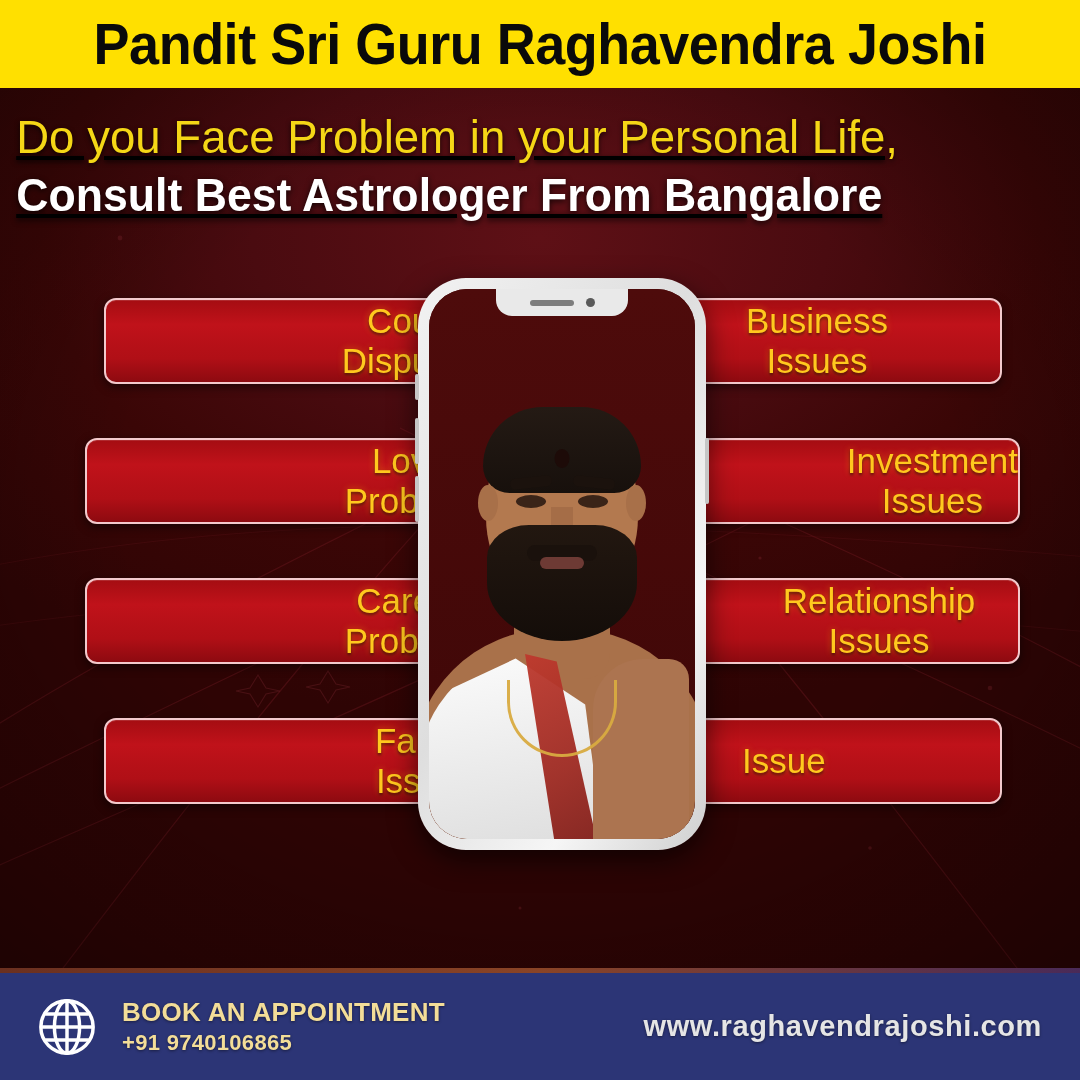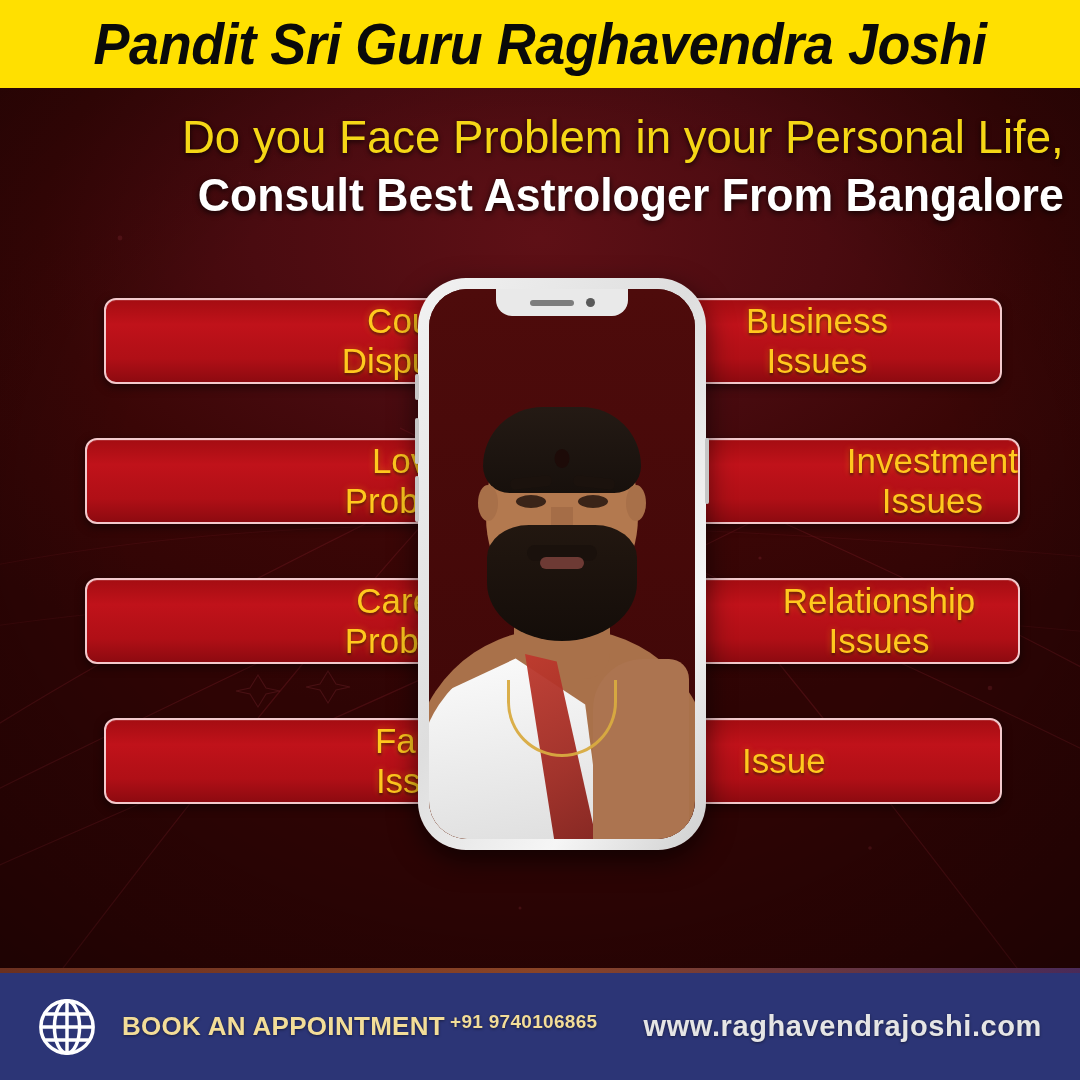--- a/index.html
+++ b/index.html
@@ -21,30 +21,30 @@
     background:radial-gradient(ellipse 85% 70% at 50% 45%, rgba(0,0,0,0) 45%, rgba(0,0,0,.45) 100%);
   }
   .bg-rays{
     position:absolute;left:0;right:0;top:88px;height:884px;opacity:.5;
   }
   .bg-stars{position:absolute;left:0;right:0;top:88px;height:884px;opacity:.55;}
 
   
   .banner{
     position:absolute;left:0;top:0;width:1080px;height:88px;
-    background:#ffe000;display:flex;align-items:center;justify-content:center;font-style:italic;
+    background:#ffe000;display:flex;align-items:center;justify-content:center;
   }
   .banner-text{
     color:#0a0a0a;font-weight:bold;font-size:58px;line-height:1;
     letter-spacing:-0.5px;transform:scaleX(.93);transform-origin:center;
     white-space:nowrap;font-family:"Liberation Sans",sans-serif;
   }
 
   
-  .headline{position:absolute;left:0;top:112px;width:1080px;text-align:right;}
+  .headline{position:absolute;left:0;top:112px;width:1080px;text-align:left;text-decoration:underline;}
   .headline-1{
     color:#f5d716;font-size:47px;line-height:1.06;white-space:nowrap;
     text-shadow:0 2px 5px rgba(0,0,0,.75);transform:scaleX(.97);
   }
   .headline-2{
     color:#ffffff;font-size:46px;font-weight:bold;line-height:1.06;
     white-space:nowrap;margin-top:9px;
     text-shadow:0 2px 6px rgba(0,0,0,.8);transform:scaleX(.97);
   }
 
@@ -124,26 +124,26 @@
   .pt-stache{left:50%;top:256px;transform:translateX(-50%);width:70px;height:16px;background:#1a110c;border-radius:10px;z-index:3;}
 
   
   .footer-sep{position:absolute;left:0;top:968px;width:1080px;height:5px;
     background:linear-gradient(90deg,#6b3020,#8a4426 50%,#4a2a58);}
   .footer{
     position:absolute;left:0;top:973px;width:1080px;height:107px;
     background:#2c3576;display:flex;align-items:center;
   }
   .globe-wrap{margin-left:36px;width:62px;height:62px;flex:none;}
-  .footer-contact{margin-left:24px;display:flex;flex-direction:row;gap:5px;}
+  .footer-contact{margin-left:24px;display:flex;flex-direction:column;gap:5px;}
   .footer-line{
     color:#f3dd98;font-weight:bold;font-size:26px;line-height:1.1;letter-spacing:.3px;
     text-shadow:0 1px 3px rgba(0,0,0,.45);
   }
-  .footer-phone{font-size:19px;}
+  .footer-phone{font-size:22px;}
   .footer-site{
     margin-left:auto;margin-right:38px;color:#e5e5e5;font-weight:bold;font-size:29px;
     letter-spacing:.6px;text-shadow:0 1px 3px rgba(0,0,0,.45);
   }
 </style>
 </head>
 <body>
 
 <div id="poster">
 

